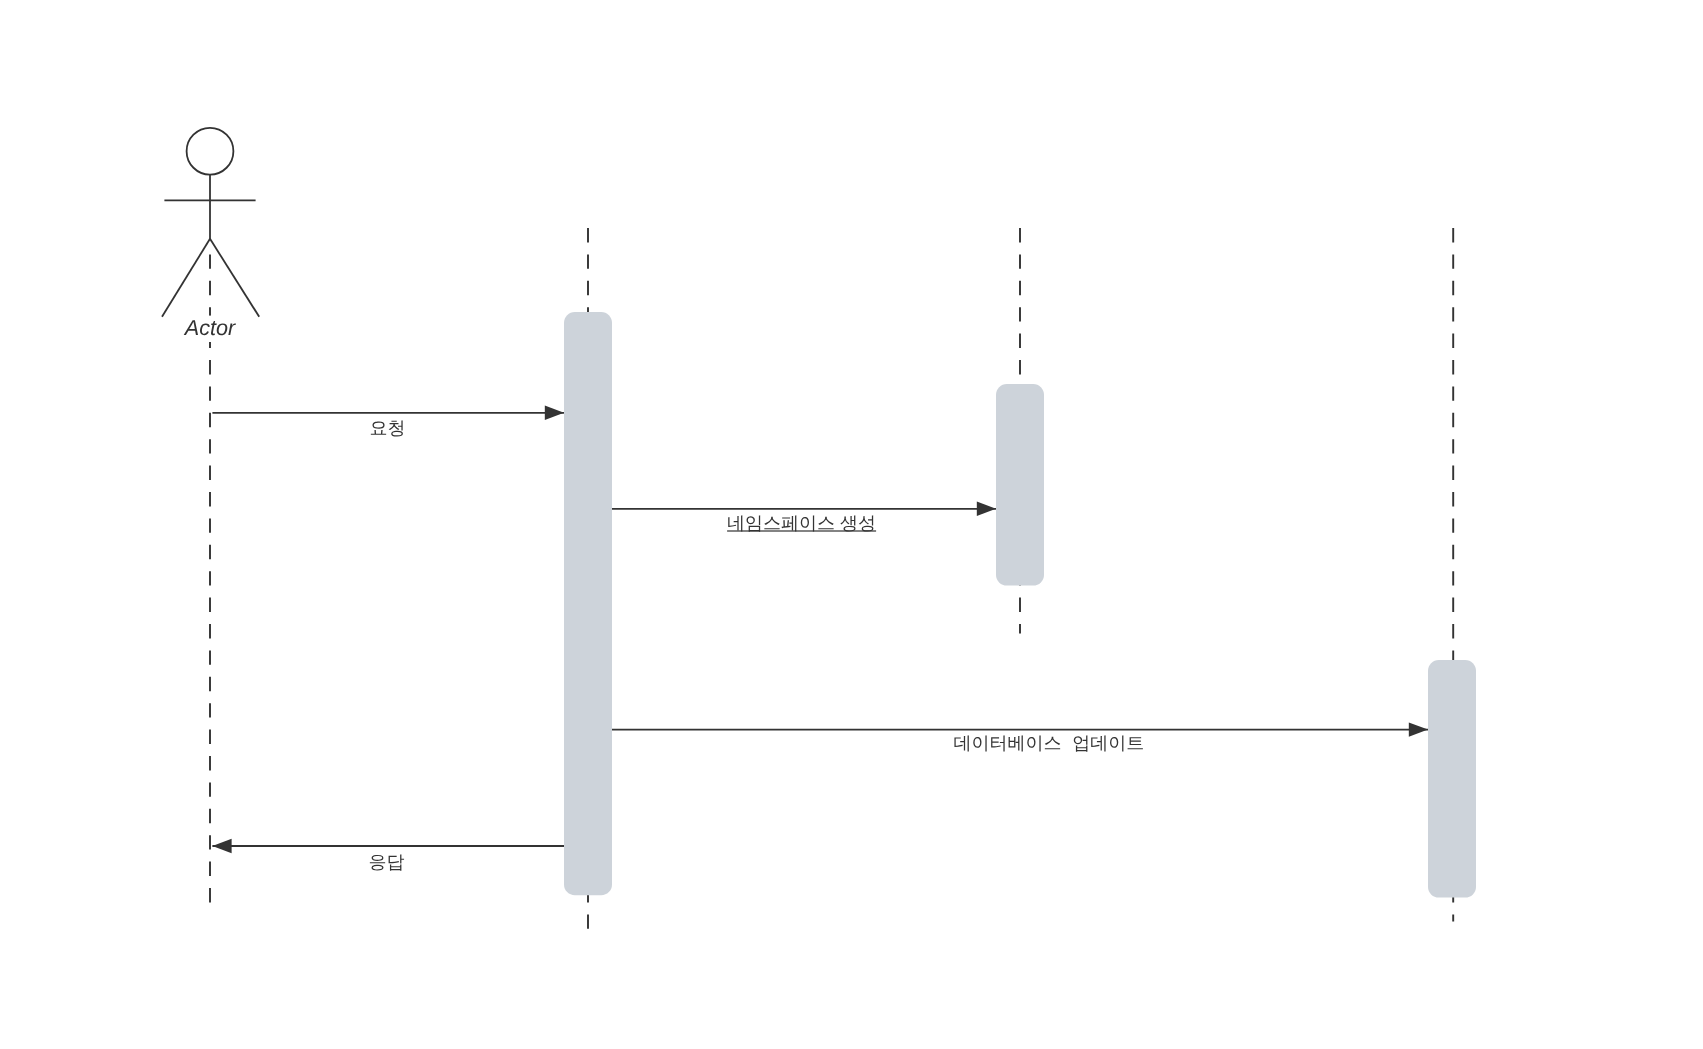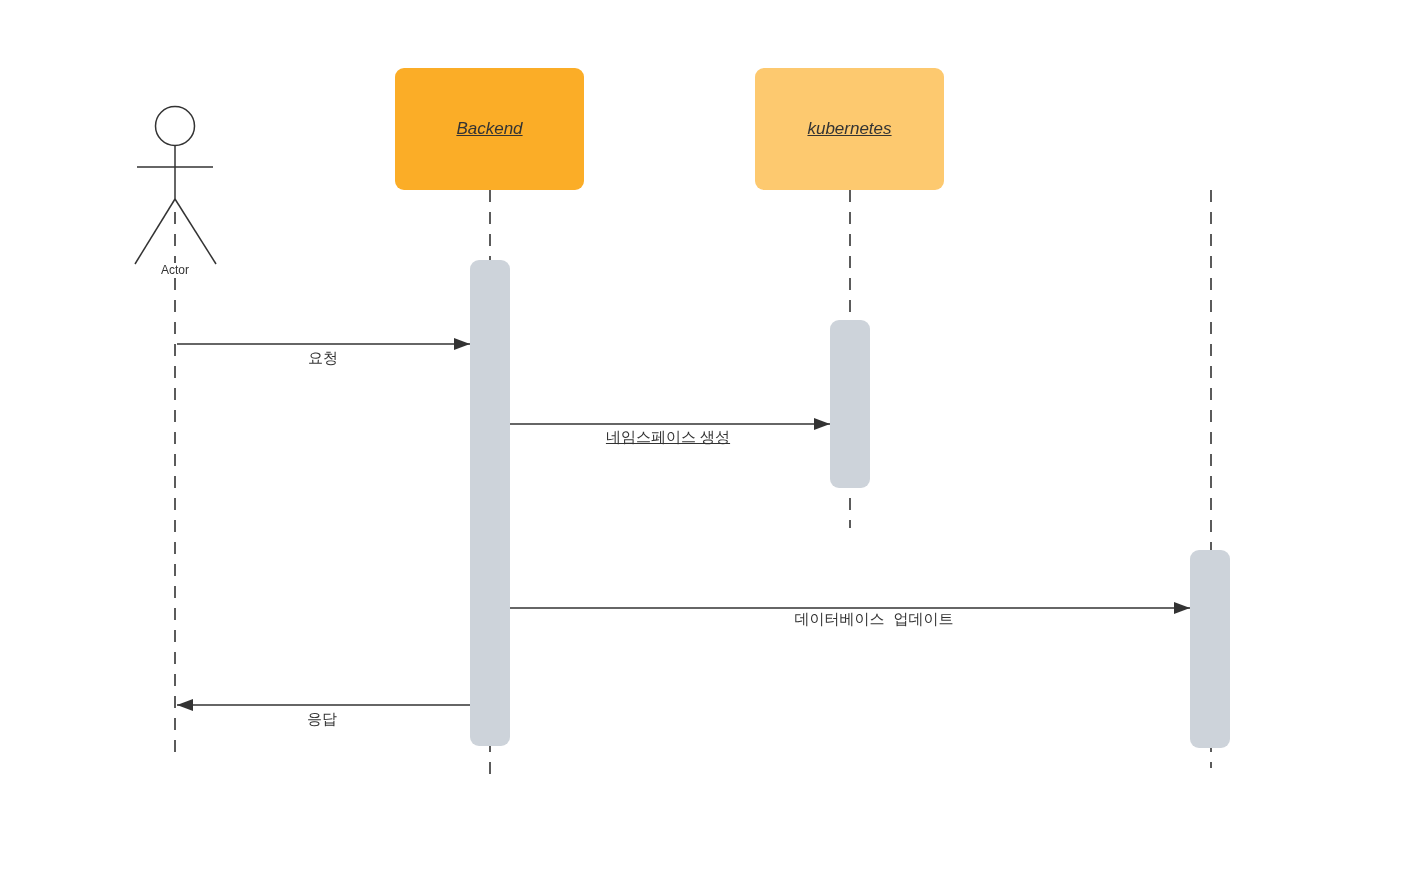--- a/index.html
+++ b/index.html
@@ -32,21 +32,21 @@
     display:flex; align-items:center; justify-content:center;
   }
   .participant-title {
     font-size:17px; font-style:italic; text-decoration:underline;
     color:var(--line);
   }
 
   .actor-label {
     position:absolute; left:175px; top:263px; z-index:3;
     transform:translateX(-50%);
-    font-size:12px; color:var(--line);
+    font-size:18px; font-style:italic; color:var(--line);
     background:#ffffff; padding:0 3px; line-height:1.2;
   }
 
   .msg-label {
     position:absolute; z-index:3;
     transform:translateX(-50%);
     font-size:15px; color:var(--line); line-height:1.2;
     white-space:nowrap;
   }
 </style>
@@ -78,26 +78,20 @@
       <marker id="arrowhead" markerUnits="userSpaceOnUse" markerWidth="18" markerHeight="14" refX="17" refY="7" orient="auto-start-reverse">
         <path class="arrowhead-shape" d="M1,1 L17,7 L1,13 Z"></path>
       </marker>
     </defs>
     <line class="msg-line" x1="177" y1="344" x2="470" y2="344" marker-end="url(#arrowhead)"></line>
     <line class="msg-line" x1="510" y1="424" x2="830" y2="424" marker-end="url(#arrowhead)"></line>
     <line class="msg-line" x1="510" y1="608" x2="1190" y2="608" marker-end="url(#arrowhead)"></line>
     <line class="msg-line" x1="470" y1="705" x2="177" y2="705" marker-end="url(#arrowhead)"></line>
   </svg>
 
-  <div class="participant" style="left: 395px; background: rgb(251, 173, 39);">
-    <span class="participant-title">Backend</span>
-  </div>
-  <div class="participant" style="left: 755px; background: rgb(253, 201, 111);">
-    <span class="participant-title">kubernetes</span>
-  </div>
 
   <div class="actor-label">Actor</div>
 
   <div class="msg-label" style="left:323px; top:349px;">요청</div>
   <div class="msg-label" style="left:668px; top:428px;text-decoration:underline;">네임스페이스 생성</div>
   <div class="msg-label" style="left:874px; top:612px;font-family:Liberation Mono, monospace;">데이터베이스 업데이트</div>
   <div class="msg-label" style="left:322px; top:710px;">응답</div>
 
 </div>
 

